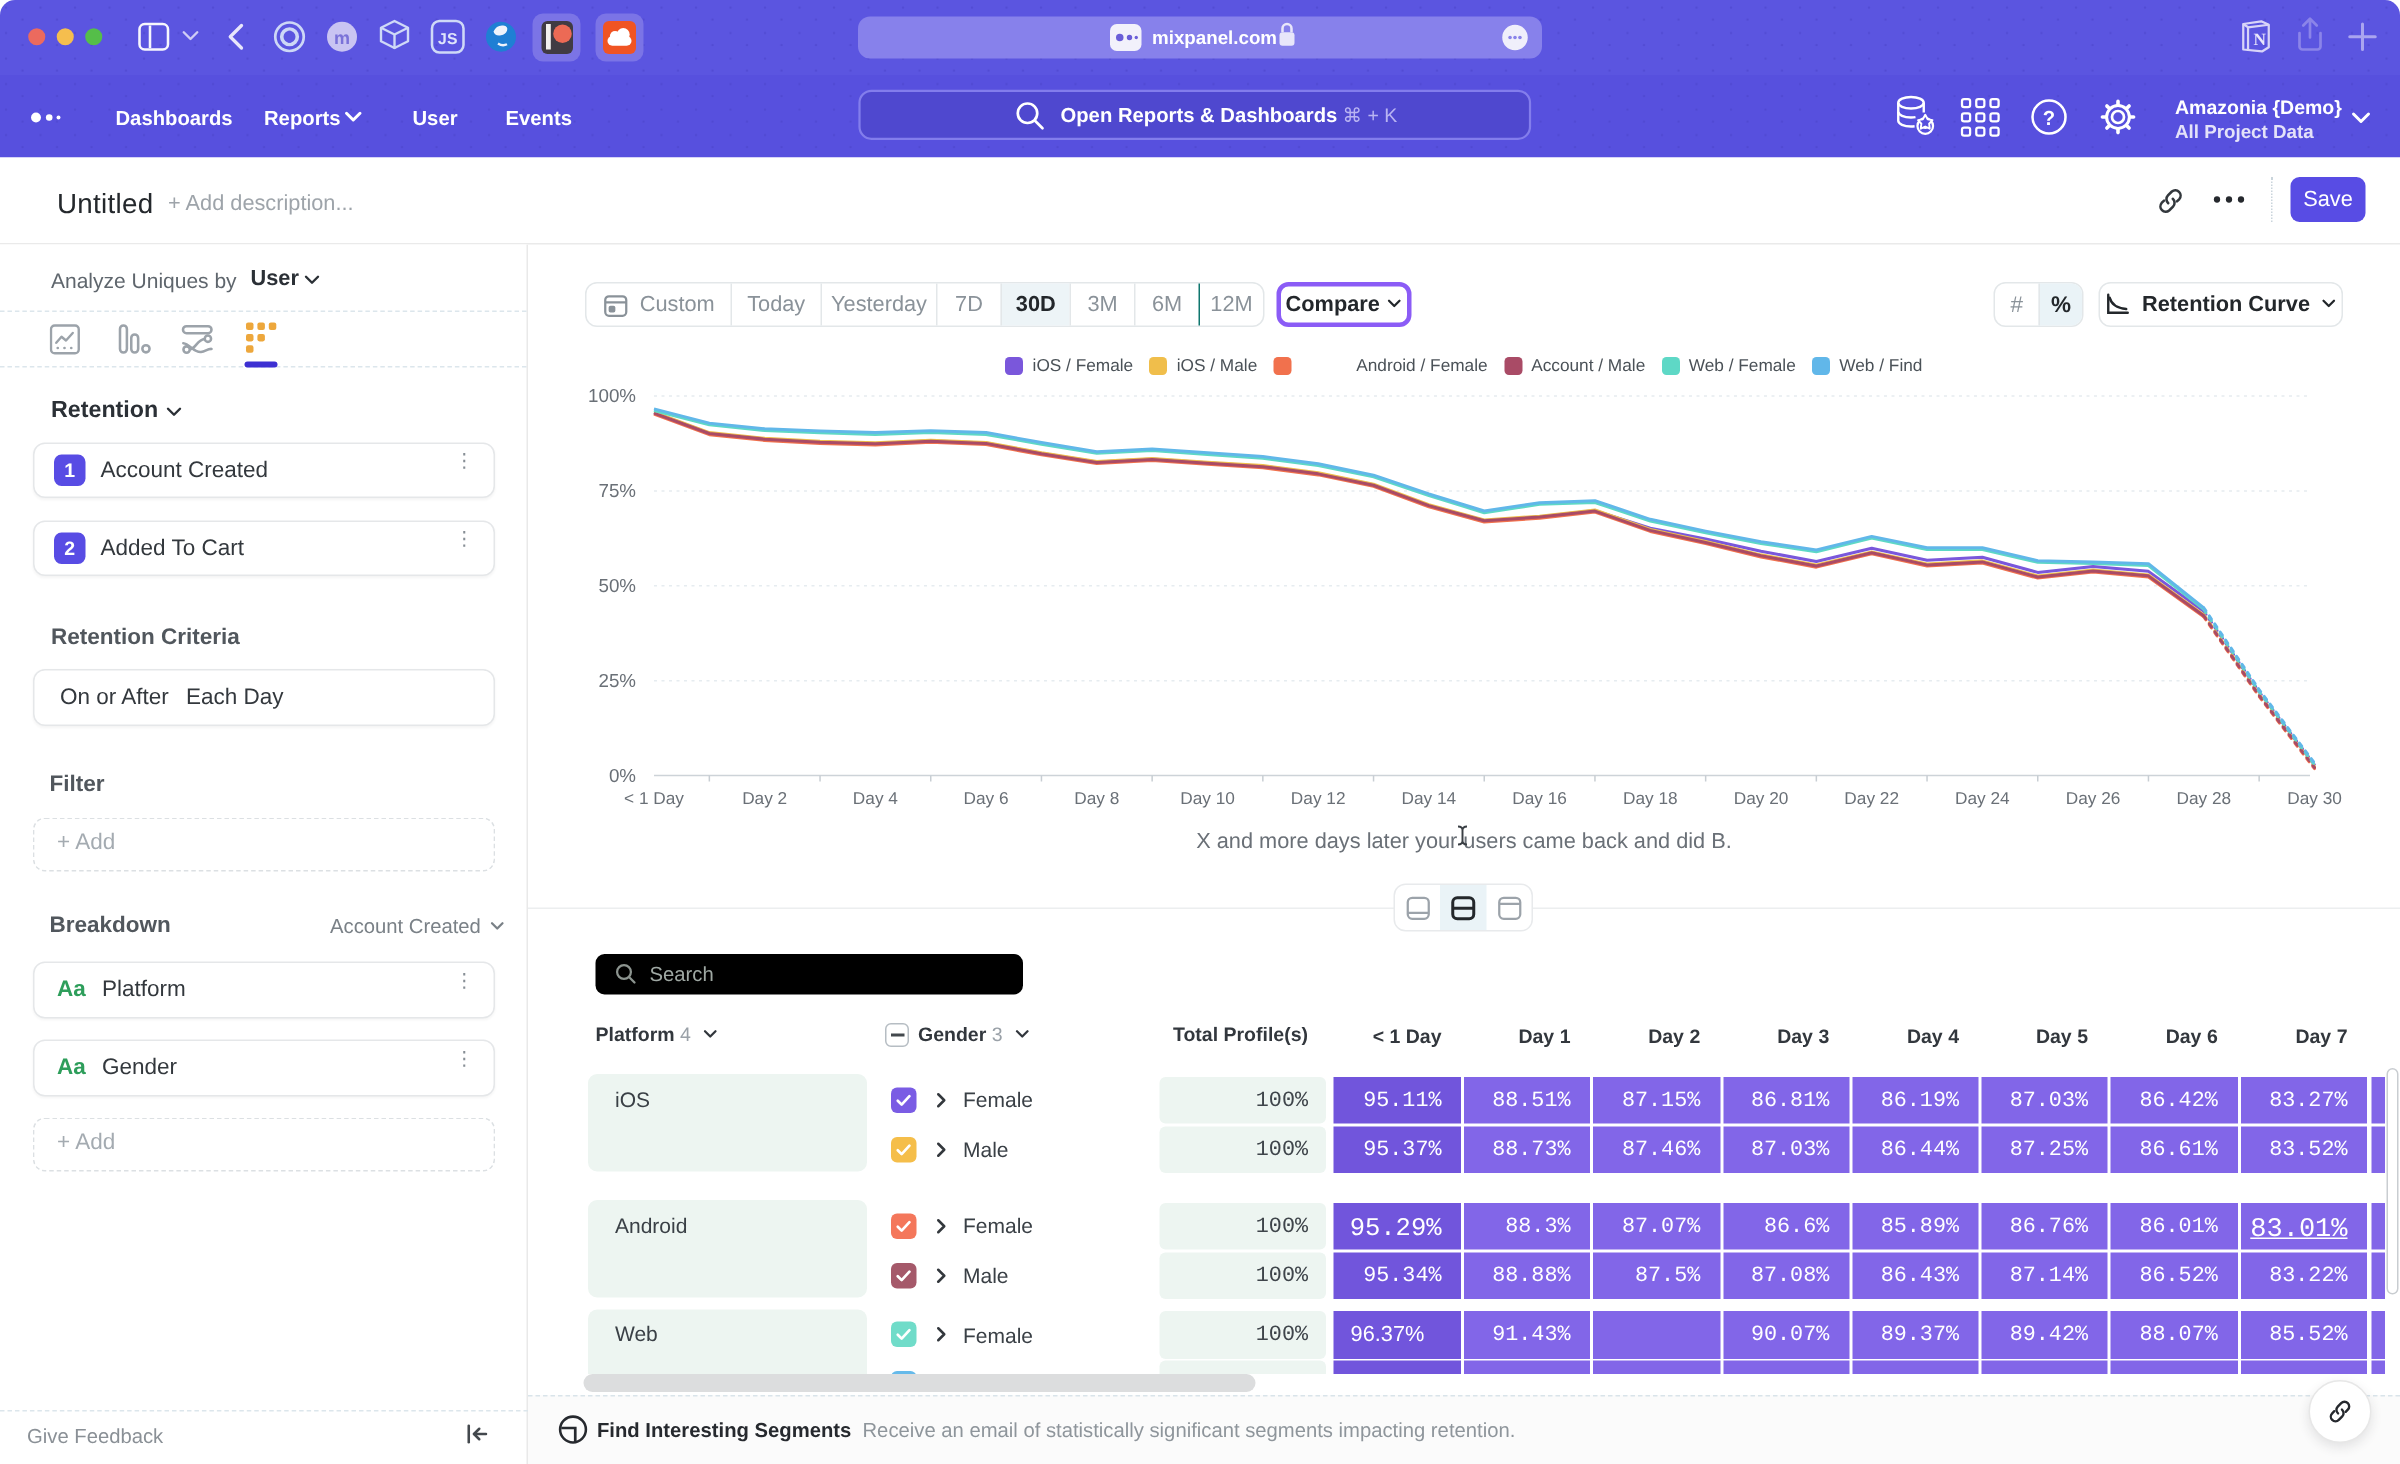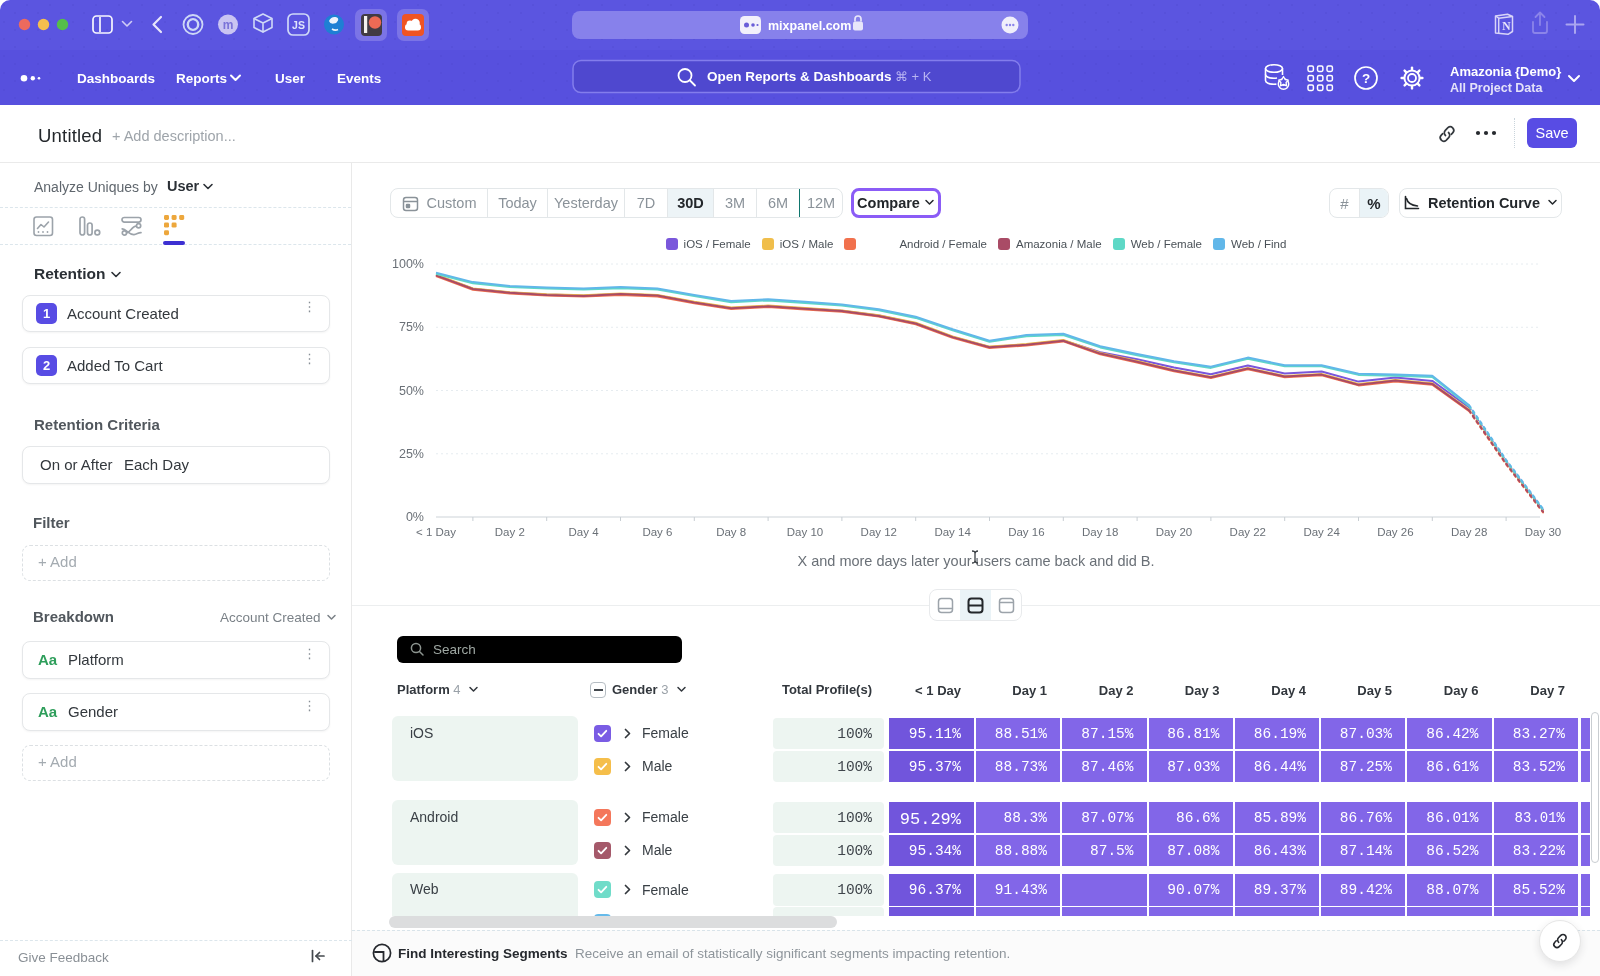--- a/index.html
+++ b/index.html
@@ -324,21 +324,21 @@
       <div class="flex" style="gap:6px;">
         <div style="width:12px;height:12px;border-radius:3px;background:#F0BE4B;"></div>
         <span style="font-size:11.5px;color:#4A5157;">iOS / Male</span>
       </div>
       <div class="flex" style="gap:6px;">
         <div style="width:12px;height:12px;border-radius:3px;background:#F1714D;"></div>
         <span style="font-size:11.5px;color:#4A5157;margin-left:37px;">Android / Female</span>
       </div>
       <div class="flex" style="gap:6px;">
         <div style="width:12px;height:12px;border-radius:3px;background:#A94B66;"></div>
-        <span style="font-size:11.5px;color:#4A5157;">Amazonia / Male</span>
+        <span style="font-size:11.5px;color:#4A5157;">Account / Male</span>
       </div>
       <div class="flex" style="gap:6px;">
         <div style="width:12px;height:12px;border-radius:3px;background:#5ED8C6;"></div>
         <span style="font-size:11.5px;color:#4A5157;">Web / Female</span>
       </div>
       <div class="flex" style="gap:6px;">
         <div style="width:12px;height:12px;border-radius:3px;background:#61B7E9;"></div>
         <span style="font-size:11.5px;color:#4A5157;">Web / Find</span>
       </div>
     </div>
@@ -534,21 +534,21 @@
       <div class="abs" style="left:710px;top:99.75px;width:71.5px;text-align:right;font-size:14.5px;color:#fff;font-family:'Liberation Mono',monospace;">87.07%</div>
       <div class="abs" style="left:796.5px;top:91.5px;width:84.0px;height:31.5px;background:#8266E8;"></div>
       <div class="abs" style="left:796.5px;top:99.75px;width:71.0px;text-align:right;font-size:14.5px;color:#fff;font-family:'Liberation Mono',monospace;">86.6%</div>
       <div class="abs" style="left:882.5px;top:91.5px;width:84.5px;height:31.5px;background:#8266E8;"></div>
       <div class="abs" style="left:882.5px;top:99.75px;width:71.5px;text-align:right;font-size:14.5px;color:#fff;font-family:'Liberation Mono',monospace;">85.89%</div>
       <div class="abs" style="left:969px;top:91.5px;width:84px;height:31.5px;background:#8266E8;"></div>
       <div class="abs" style="left:969px;top:99.75px;width:71px;text-align:right;font-size:14.5px;color:#fff;font-family:'Liberation Mono',monospace;">86.76%</div>
       <div class="abs" style="left:1055px;top:91.5px;width:84.5px;height:31.5px;background:#8266E8;"></div>
       <div class="abs" style="left:1055px;top:99.75px;width:71.5px;text-align:right;font-size:14.5px;color:#fff;font-family:'Liberation Mono',monospace;">86.01%</div>
       <div class="abs" style="left:1141.5px;top:91.5px;width:84.5px;height:31.5px;background:#8266E8;"></div>
-      <div class="abs" style="left:1141.5px;top:99.75px;width:71.5px;text-align:right;font-size:14px;color:#fff;font-family:'Liberation Mono',monospace;">83.01%</div>
+      <div class="abs" style="left:1141.5px;top:99.75px;width:71.5px;text-align:right;font-size:18px;color:#fff;font-family:'Liberation Mono',monospace;text-decoration:underline;">83.01%</div>
       <div class="abs" style="left:1229px;top:91.5px;width:9px;height:31.5px;background:#8266E8;"></div>
       <div class="abs" style="left:242px;top:131.75px;width:17px;height:17px;background:#A5596A;border-radius:4px;"></div>
       <svg class="abs" style="left:242px;top:131.75px;" width="17" height="17">
         <path d="M4.5 8.8 l2.6 2.6 l5.2 -5.6" stroke="#fff" stroke-width="1.8" fill="none" stroke-linecap="round" stroke-linejoin="round"></path>
       </svg>
       <svg class="abs" style="left:272px;top:134.75px;" width="8" height="11">
         <path d="M1.5 1.5 l4 4 l-4 4" stroke="#33383D" stroke-width="1.7" fill="none" stroke-linecap="round" stroke-linejoin="round"></path>
       </svg>
       <div class="abs" style="left:290px;top:132.25px;font-size:14px;color:#3A4046;">Male</div>
       <div class="abs" style="left:421px;top:124.5px;width:111px;height:31.5px;background:#EDF5F1;border-radius:4px;"></div>
@@ -576,21 +576,21 @@
       <svg class="abs" style="left:242px;top:171.25px;" width="17" height="17">
         <path d="M4.5 8.8 l2.6 2.6 l5.2 -5.6" stroke="#fff" stroke-width="1.8" fill="none" stroke-linecap="round" stroke-linejoin="round"></path>
       </svg>
       <svg class="abs" style="left:272px;top:174.25px;" width="8" height="11">
         <path d="M1.5 1.5 l4 4 l-4 4" stroke="#33383D" stroke-width="1.7" fill="none" stroke-linecap="round" stroke-linejoin="round"></path>
       </svg>
       <div class="abs" style="left:290px;top:171.75px;font-size:14px;color:#3A4046;">Female</div>
       <div class="abs" style="left:421px;top:164px;width:111px;height:31.5px;background:#EDF5F1;border-radius:4px;"></div>
       <div class="abs" style="left:421px;top:172.25px;width:99px;text-align:right;font-size:14.5px;color:#3F454B;font-family:'Liberation Mono',monospace;">100%</div>
       <div class="abs" style="left:537px;top:164px;width:85px;height:31.5px;background:#7155DC;"></div>
-      <div class="abs" style="left:537px;top:172.25px;width:72px;text-align:right;font-size:14.5px;color:#fff;font-family:Liberation Mono, monospace;">96.37%</div>
+      <div class="abs" style="left:537px;top:172.25px;width:72px;text-align:center;font-size:14.5px;color:#fff;font-family:Liberation Sans, sans-serif;">96.37%</div>
       <div class="abs" style="left:624px;top:164px;width:84px;height:31.5px;background:#8266E8;"></div>
       <div class="abs" style="left:624px;top:172.25px;width:71px;text-align:right;font-size:14.5px;color:#fff;font-family:'Liberation Mono',monospace;">91.43%</div>
       <div class="abs" style="left:710px;top:164px;width:84.5px;height:31.5px;background:#8266E8;"></div>
       <div class="abs" style="left:710px;top:172.25px;width:71.5px;text-align:right;font-size:14.5px;color:#fff;font-family:'Liberation Mono',monospace;margin-top:24px;">90.51%</div>
       <div class="abs" style="left:796.5px;top:164px;width:84.0px;height:31.5px;background:#8266E8;"></div>
       <div class="abs" style="left:796.5px;top:172.25px;width:71.0px;text-align:right;font-size:14.5px;color:#fff;font-family:'Liberation Mono',monospace;">90.07%</div>
       <div class="abs" style="left:882.5px;top:164px;width:84.5px;height:31.5px;background:#8266E8;"></div>
       <div class="abs" style="left:882.5px;top:172.25px;width:71.5px;text-align:right;font-size:14.5px;color:#fff;font-family:'Liberation Mono',monospace;">89.37%</div>
       <div class="abs" style="left:969px;top:164px;width:84px;height:31.5px;background:#8266E8;"></div>
       <div class="abs" style="left:969px;top:172.25px;width:71px;text-align:right;font-size:14.5px;color:#fff;font-family:'Liberation Mono',monospace;">89.42%</div>

